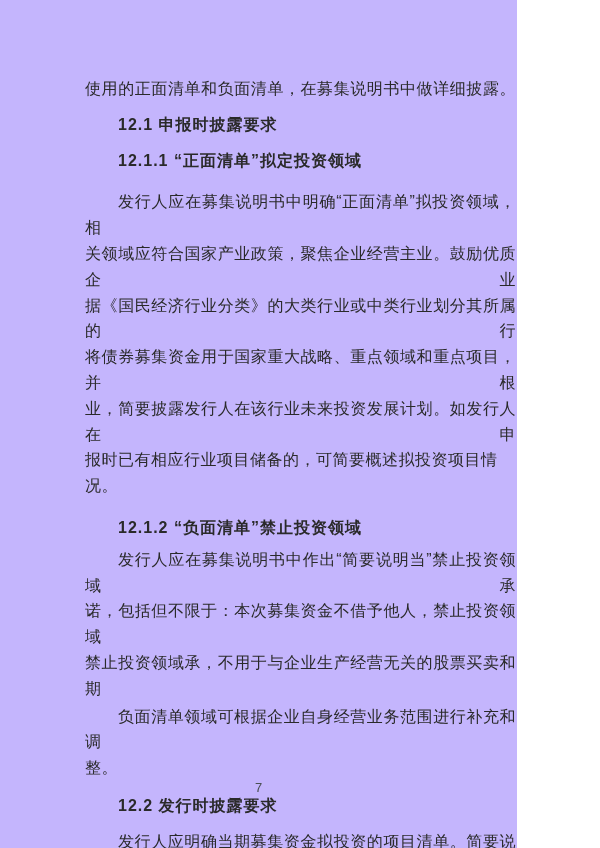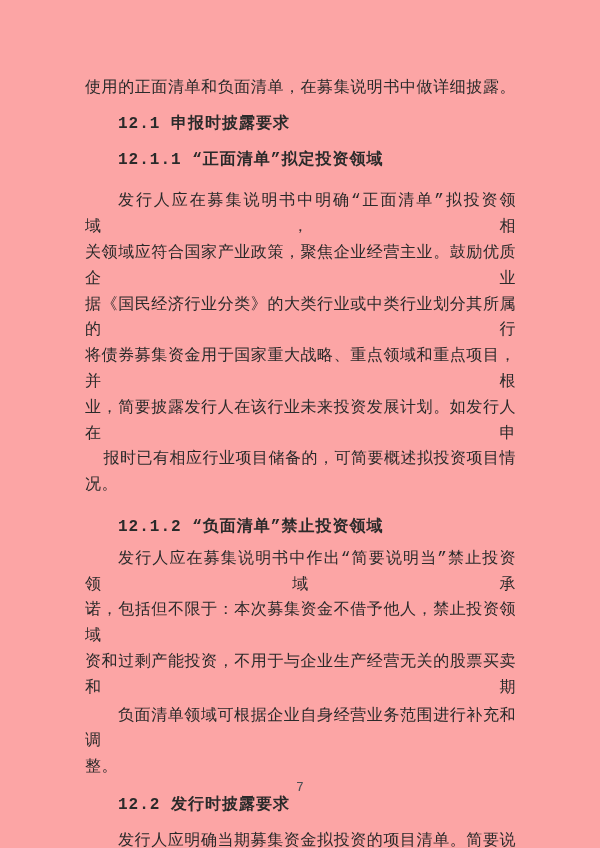--- a/index.html
+++ b/index.html
@@ -2,42 +2,42 @@
 <html><head>
 <meta charset="utf-8">
 <style>
   html, body {
     margin: 0;
     padding: 0;
     background: #ffffff;
   }
   .page {
     position: relative;
-    width: 600px;
+    width: 517px;
     height: 848px;
-    background: #fca5a5;
+    background: #c4b5fd;
     overflow: hidden;
-    font-family: Liberation Mono, monospace;
+    font-family: Liberation Sans, sans-serif;
     color: #2a2a2a;
   }
   .content {
     position: absolute;
     left: 85px;
     top: 76px;
     width: 431px;
     font-size: 16px;
     line-height: 25.8px;
   }
   .tline {
     text-align: justify;
     text-align-last: justify;
     letter-spacing: 0.5px;
   }
   .endline {
-    text-align: right;
+    text-align: left;
     text-align-last: left;
     letter-spacing: 0.5px;
   }
   .indent { text-indent: 33px; }
   .h2 {
     font-weight: 700;
     padding-left: 33px;
     letter-spacing: 1px;
   }
   .h3 {
@@ -81,21 +81,21 @@
       <div class="tline">将债券募集资金用于国家重大战略、重点领域和重点项目，并根</div>
       <div class="tline">业，简要披露发行人在该行业未来投资发展计划。如发行人在申</div>
       <div class="endline">报时已有相应行业项目储备的，可简要概述拟投资项目情况。</div>
     </div>
 
     <div class="h3 mt-c">12.1.2  “负面清单”禁止投资领域</div>
 
     <div>
       <div class="tline indent mt-d">发行人应在募集说明书中作出“简要说明当”禁止投资领域承</div>
       <div class="tline">诺，包括但不限于：本次募集资金不借予他人，禁止投资领域</div>
-      <div class="tline">资和过剩产能投资，不用于与企业生产经营无关的股票买卖和期</div>
+      <div class="tline">禁止投资领域承，不用于与企业生产经营无关的股票买卖和期</div>
     </div>
 
     <div>
       <div class="tline indent mt-e">负面清单领域可根据企业自身经营业务范围进行补充和调</div>
       <div class="endline">整。</div>
     </div>
 
     <div class="h2 mt-f">12.2  发行时披露要求</div>
 
     <div>

